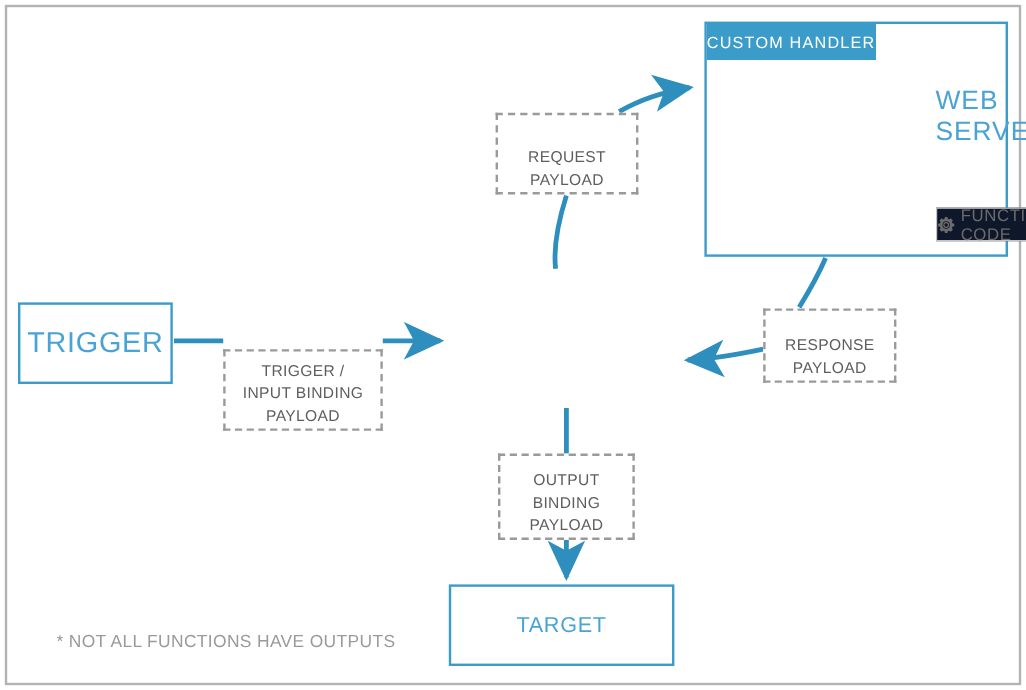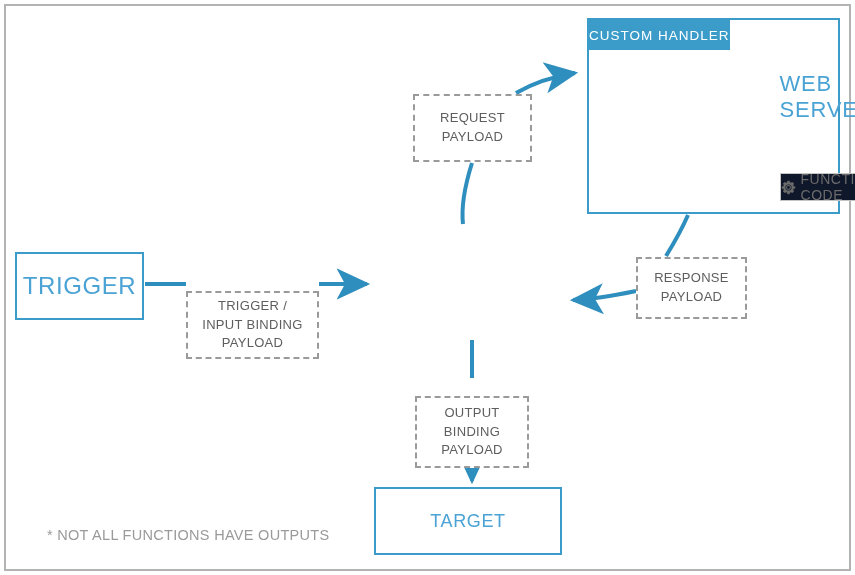--- a/index.html
+++ b/index.html
@@ -144,21 +144,21 @@
     display: block;
     flex: 0 0 auto;
   }
   
   .dashed-box {
     position: absolute;
     border: 2px dashed #9a9a9a;
     background: #ffffff;
     box-sizing: border-box;
     display: flex;
-    align-items: center;
+    align-items: flex-end;
     justify-content: center;
     text-align: center;
     color: #5e5e5e;
     font-size: 13px;
     line-height: 1.45;
     letter-spacing: 0.3px;
   }
   #request-payload-box {
     left: 413px;
     top: 94px;
@@ -173,21 +173,21 @@
     margin-top: 42px;
   }
   #response-payload-box {
     left: 636px;
     top: 257px;
     width: 111px;
     height: 62px;
   }
   #output-payload-box {
     left: 415px;
-    top: 396px;
+    top: 378px;
     width: 114px;
     height: 72px;
   }
   #footnote {
     position: absolute;
     left: 47px;
     top: 527px;
     color: #9a9a9a;
     font-size: 14.5px;
     letter-spacing: 0.3px;

